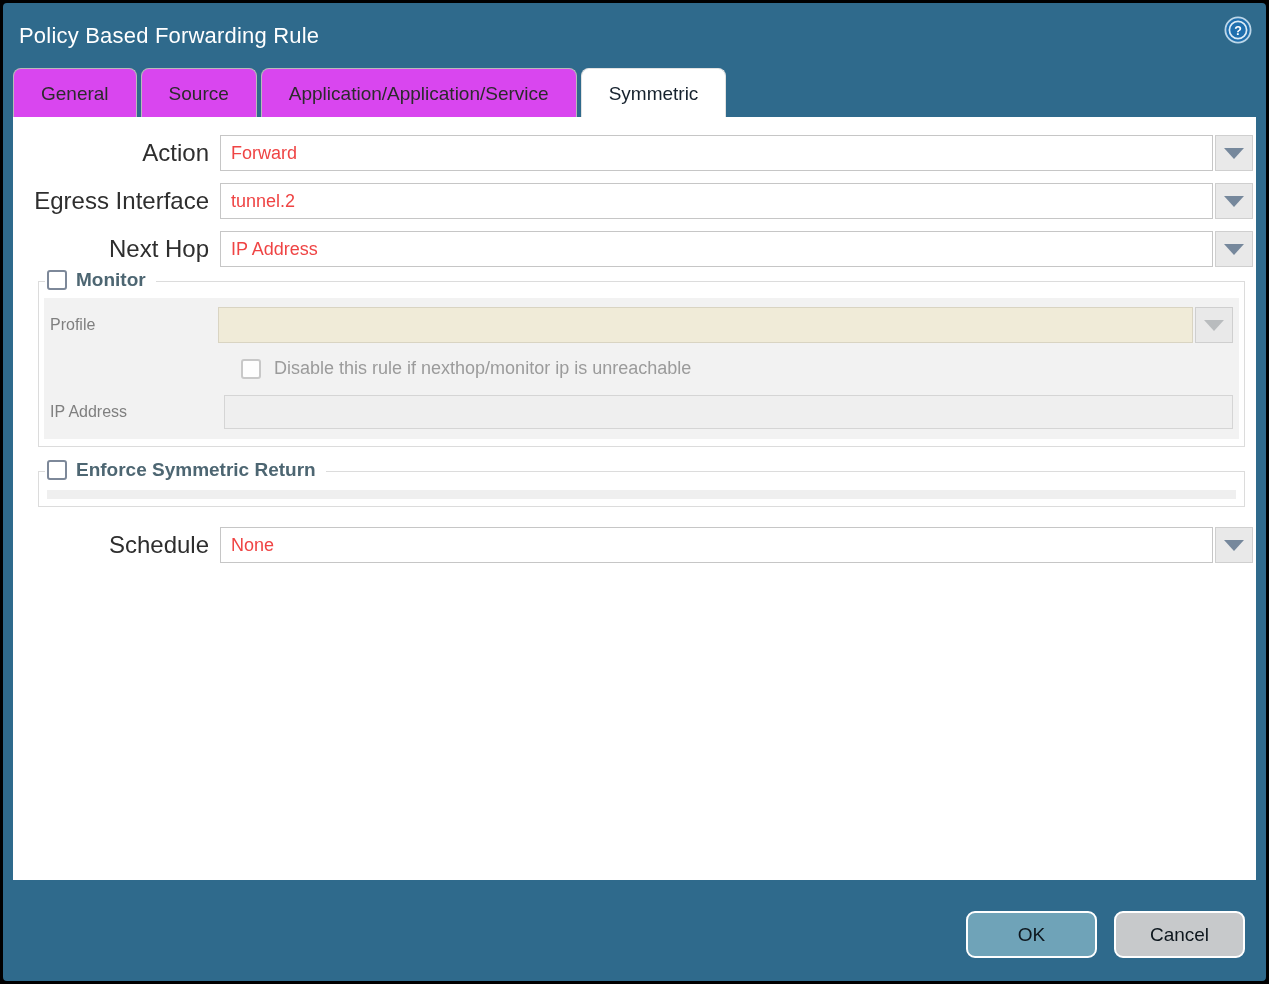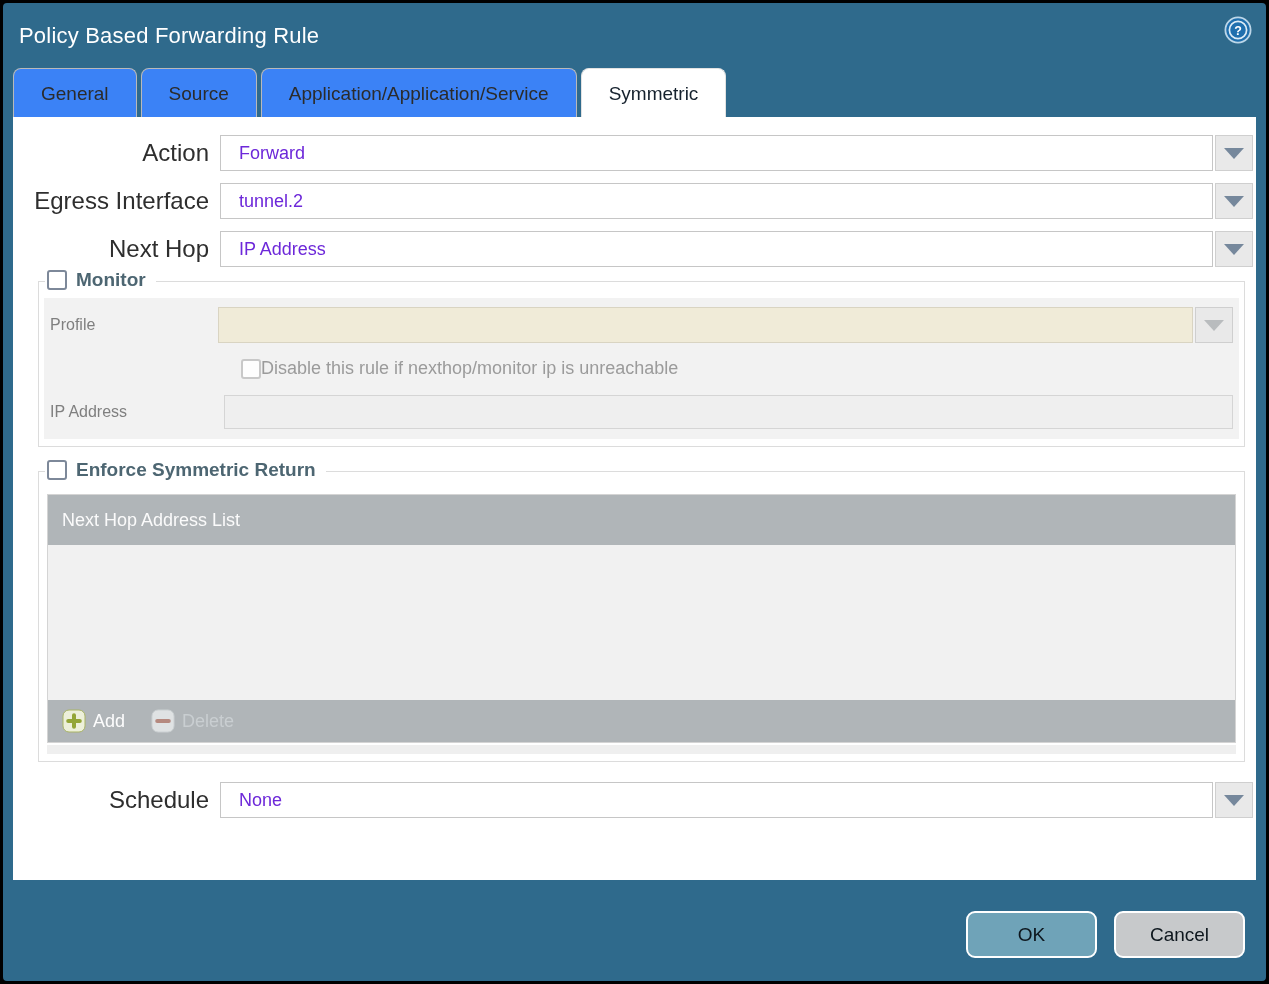--- a/index.html
+++ b/index.html
@@ -9,32 +9,32 @@
     width:1269px; height:984px; background:#2F6A8C;
     border:3px solid #000; border-radius:7px; overflow:hidden; position:relative;
   }
   
   .titlebar { height:65px; display:flex; align-items:center; padding:0 16px; position:relative; }
   .titlebar .title { color:#fff; font-size:22px; letter-spacing:.2px; }
   .help { position:absolute; right:14px; top:13px; width:28px; height:28px; cursor:pointer; }
   
   .tabs { display:flex; gap:4px; padding-left:10px; height:49px; align-items:flex-end; }
   .tab {
-    background:#3b82f6; color:#2b2b2b; font-size:19px;
+    background:#d946ef; color:#2b2b2b; font-size:19px;
     height:49px; line-height:49px; padding:0 27px;
     border-radius:8px 8px 0 0; border:1px solid #b9b9b9; border-bottom:none; cursor:pointer;
   }
   .tab.active { background:#fff; color:#16222e; border-color:#e2e2e2; }
   
   .panel { margin:0 10px; background:#fff; height:763px; padding-top:18px; overflow:hidden; }
   .row { display:flex; align-items:center; margin-bottom:12px; }
   .row .lbl { width:207px; text-align:right; padding-right:11px; font-size:24px; color:#2e2e2e; flex:none; }
   .combo-val {
     width:993px; height:36px; border:1px solid #c6c6c6; background:#fff;
-    font-size:18px; color:#6d28d9; display:flex; align-items:center; padding-left:18px; flex:none;
+    font-size:18px; color:#ef4444; display:flex; align-items:center; padding-left:10px; flex:none;
   }
   .ddbtn {
     width:38px; height:36px; margin-left:2px; background:#e9e9e9; border:1px solid #cfcfcf;
     display:flex; align-items:center; justify-content:center; cursor:pointer; flex:none;
   }
   .arrow { width:0; height:0; border-left:10px solid transparent; border-right:10px solid transparent; border-top:11px solid #76889c; }
   .ddbtn.disabled .arrow { border-top-color:#b9bcbe; }
   
   .cb { width:20px; height:20px; background:#fff; border:2px solid #7d8899; border-radius:3px; flex:none; cursor:pointer; }
   .cb.dis { border:2px solid #c8c8c8; background:#fdfdfd; cursor:default; }
@@ -50,21 +50,21 @@
   .input-cream {
     width:975px; height:36px; background:#F0EBD8; border:1px solid #d9d4c2;
     font-size:18px; color:#6b6b6b; display:flex; align-items:center; padding-left:10px; flex:none;
   }
   .input-dis {
     width:1009px; height:34px; background:#efefef; border:1px solid #d5d5d5;
     font-size:18px; color:#8a8a8a; display:flex; align-items:center; padding-left:10px; flex:none;
   }
   .g-row { display:flex; align-items:center; }
   .g-row .lbl { width:190px; }
-  .chk-row { display:flex; align-items:center; margin:15px 0 16px 191px; }
+  .chk-row { display:flex; align-items:center; gap:13px; margin:15px 0 16px 191px; }
   .chk-row .chk-lbl { font-size:18px; color:#9b9b9b; }
   
   .nh-table { margin:6px 3px 0; border:1px solid #d4d4d4; }
   .nh-head { background:#B0B5B8; color:#fbfbfb; font-size:18px; height:50px; display:flex; align-items:center; padding-left:14px; }
   .nh-body { background:#f1f1f1; height:155px; }
   .nh-foot { background:#B0B5B8; height:42px; display:flex; align-items:center; gap:26px; padding-left:14px; }
   .tbtn { display:flex; align-items:center; gap:7px; cursor:pointer; }
   .tbtn .t-lbl { font-size:18px; color:#fdfdfd; }
   .tbtn.disabled { cursor:default; }
   .tbtn.disabled .t-lbl { color:#c9ced1; }
@@ -152,40 +152,20 @@
           <div class="input-dis"></div>
         </div>
       </div>
     </div>
 
     <div class="section" style="margin-top:24px;">
       <div class="legend">
         <span class="cb"></span>
         <span class="sec-title">Enforce Symmetric Return</span>
       </div>
-      <div class="nh-table">
-        <div class="nh-head">Next Hop Address List</div>
-        <div class="nh-body"></div>
-        <div class="nh-foot">
-          <div class="tbtn">
-            <svg width="24" height="24" viewBox="0 0 24 24">
-              <rect x="1" y="1" width="22" height="22" rx="6" fill="#edf0da" stroke="#a9b465"></rect>
-              <path d="M12 6.2v11.6M6.2 12h11.6" stroke="#94A637" stroke-width="4" stroke-linecap="round"></path>
-            </svg>
-            <span class="t-lbl">Add</span>
-          </div>
-          <div class="tbtn disabled">
-            <svg width="24" height="24" viewBox="0 0 24 24">
-              <rect x="1" y="1" width="22" height="22" rx="6" fill="#dfe2e3" stroke="#cbd0d2"></rect>
-              <path d="M6.2 12h11.6" stroke="#b5897f" stroke-width="4" stroke-linecap="round"></path>
-            </svg>
-            <span class="t-lbl">Delete</span>
-          </div>
-        </div>
-      </div>
       <div class="understrip"></div>
     </div>
 
     <div class="row schedule-row">
       <span class="lbl">Schedule</span>
       <div class="combo-val">None</div>
       <div class="ddbtn">
           <span class="arrow"></span>
         </div>
     </div>

